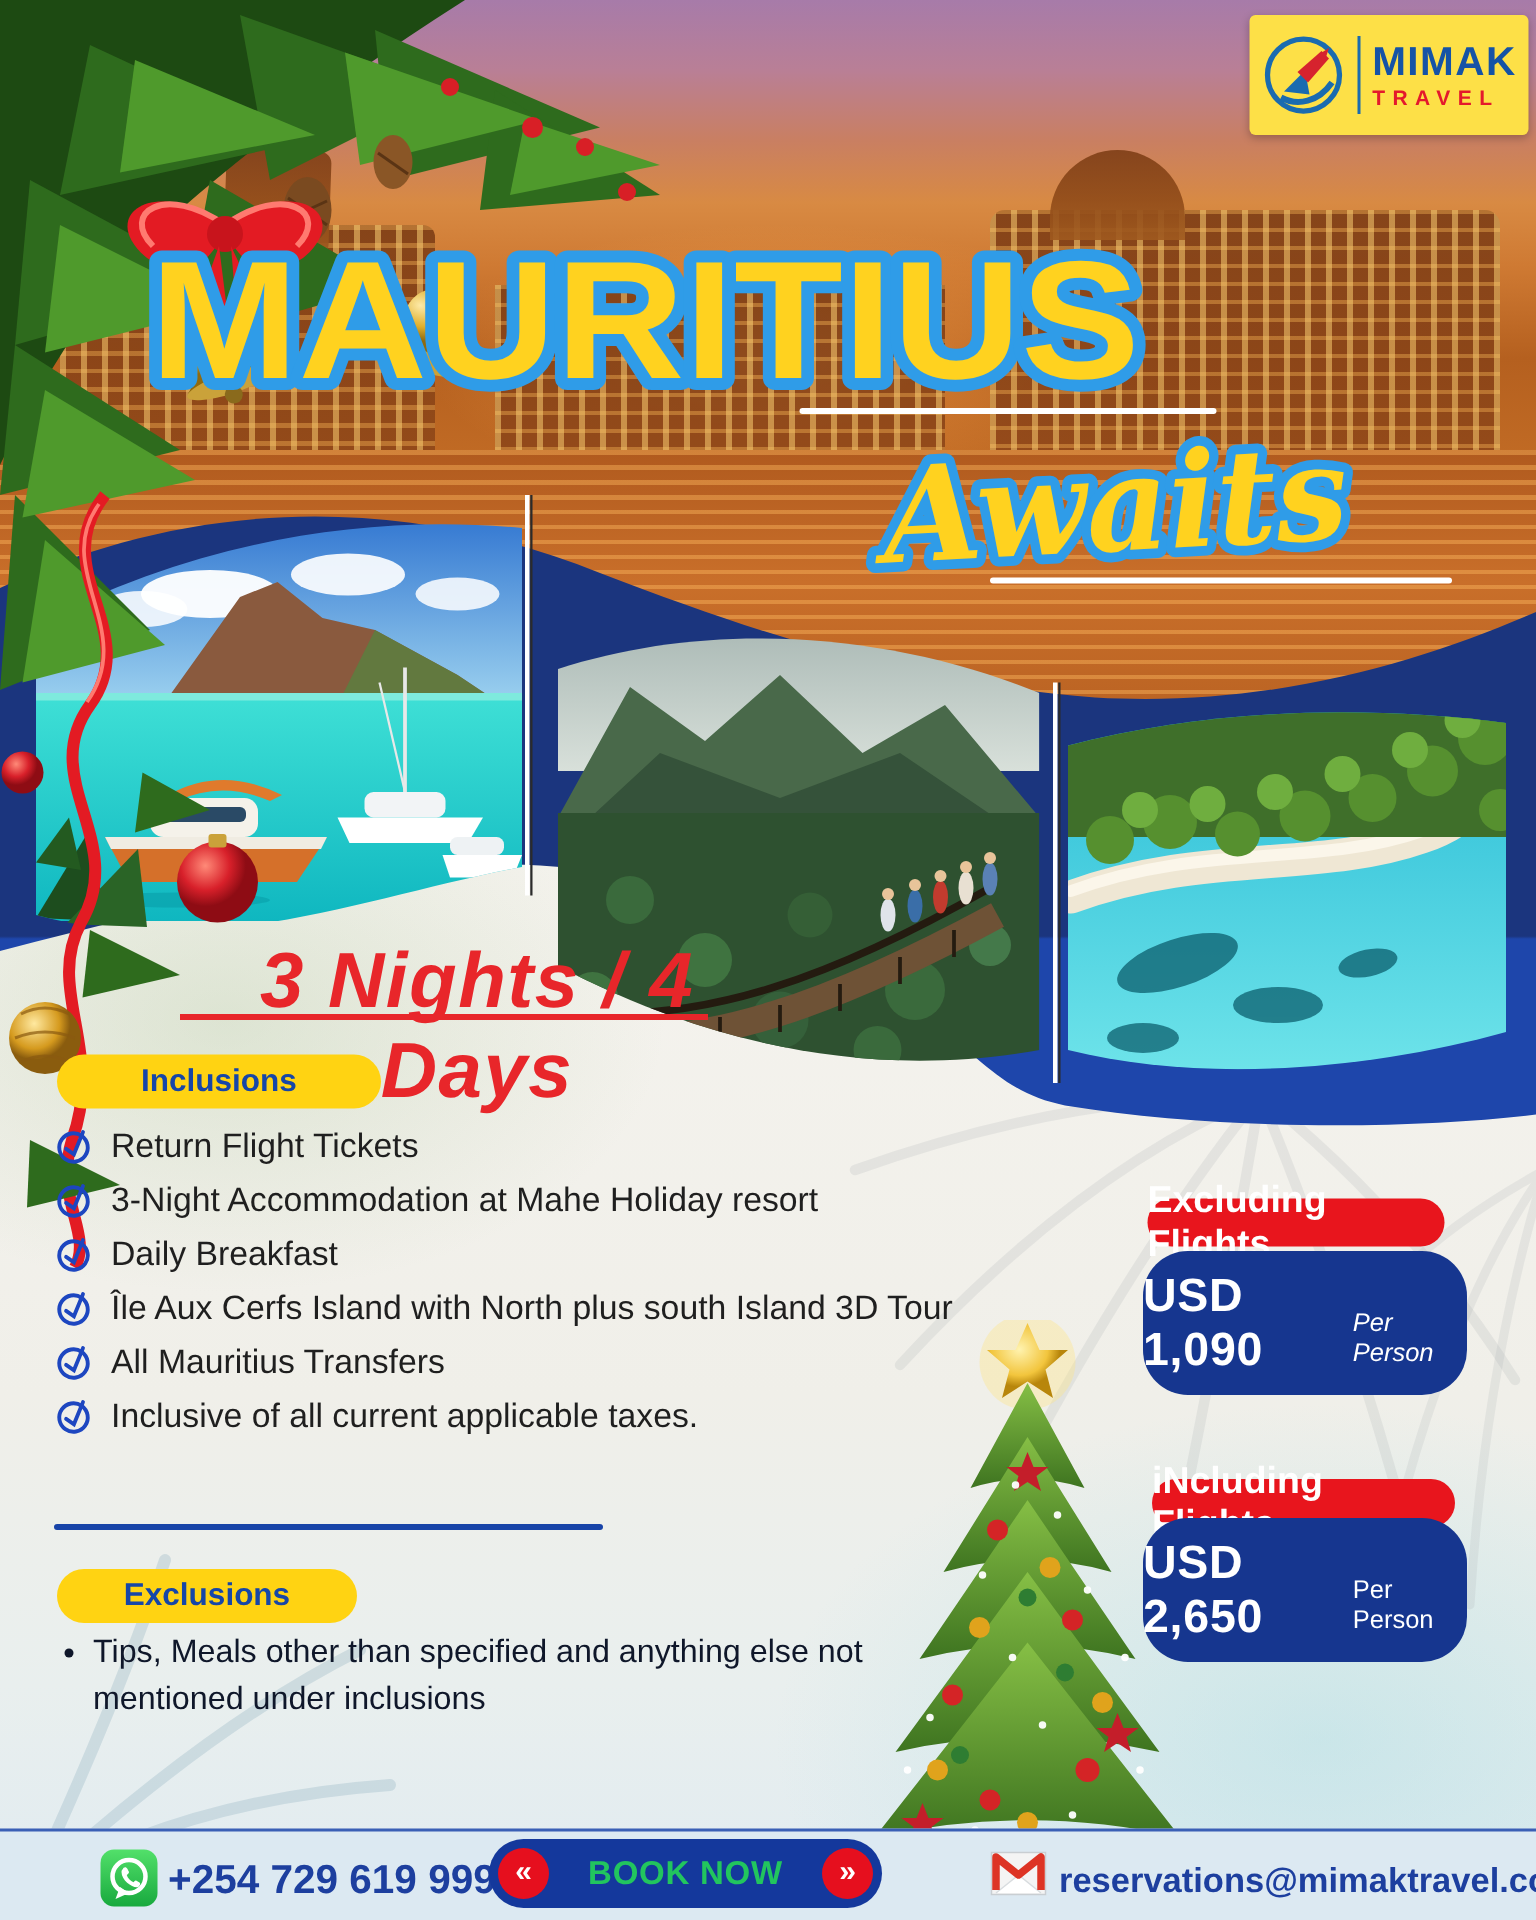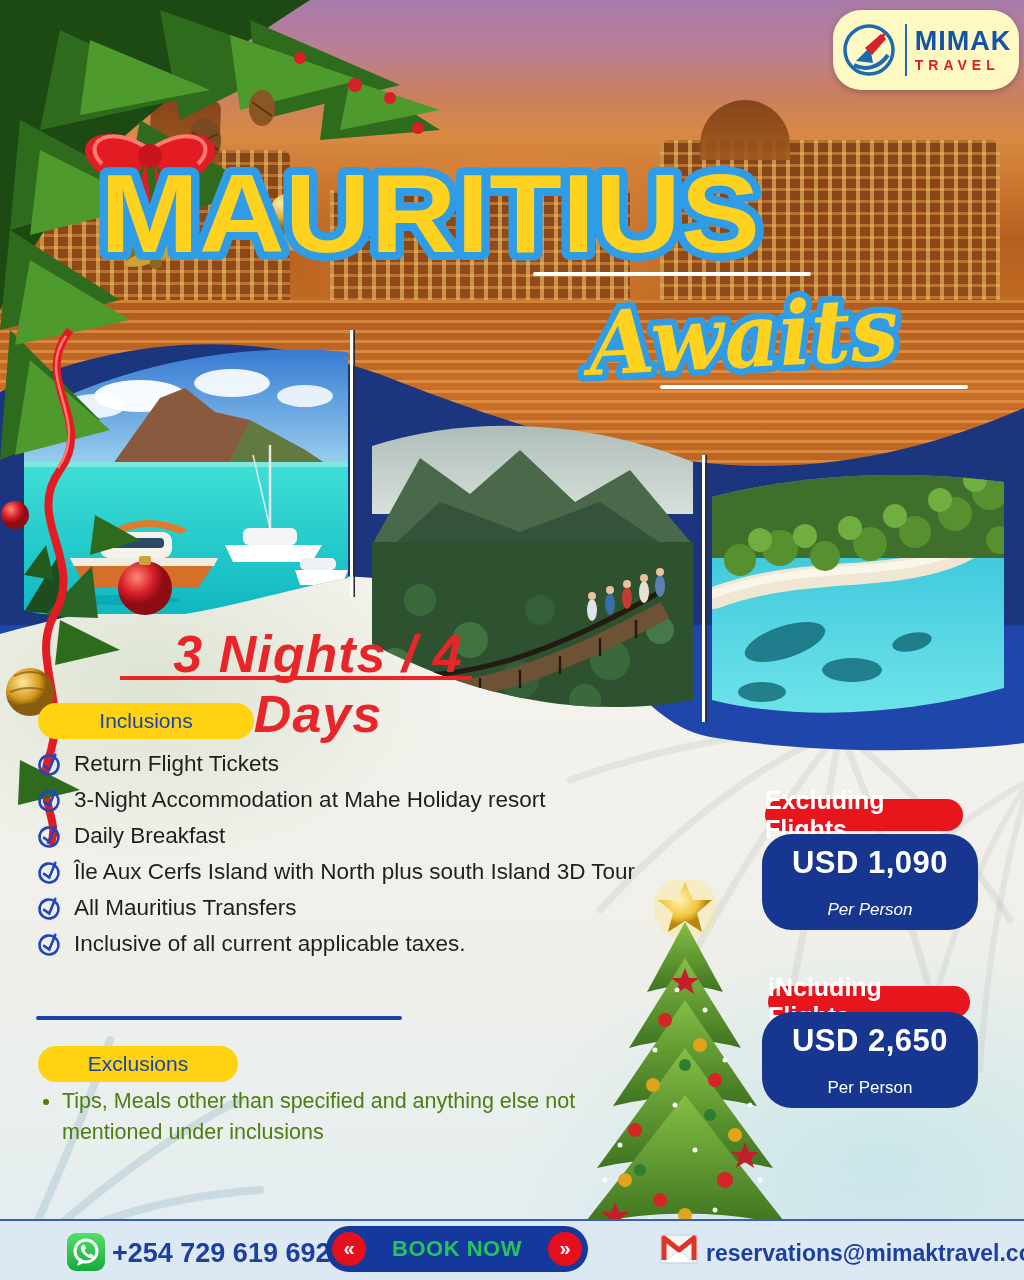--- a/index.html
+++ b/index.html
@@ -23,47 +23,47 @@
       linear-gradient(180deg,#b05a1e,#c96f2a 40%,#b35d1f);}
   
   .bg-light{position:absolute;left:0;top:500px;width:1024px;height:780px;
     background:
       radial-gradient(420px 260px at 150px 180px,rgba(168,196,150,.30),transparent 70%),
       radial-gradient(520px 320px at 880px 660px,rgba(148,214,222,.35),transparent 70%),
       linear-gradient(180deg,#f6f4ef 0%,#f0efe9 55%,#e9efee 80%,#e0ebf1 100%);}
   .footer-strip{position:absolute;left:0;top:1219px;width:1024px;height:61px;
     background:#dce9f2;border-top:2px solid #3a5fb5;}
   
-  .logo-card{position:absolute;left:833px;top:10px;width:186px;height:80px;background:#fef9c3;
-    border-radius:28px;display:flex;align-items:center;justify-content:center;gap:8px;
+  .logo-card{position:absolute;left:833px;top:10px;width:186px;height:80px;background:#fde047;
+    border-radius:4px;display:flex;align-items:center;justify-content:center;gap:8px;
     box-shadow:0 2px 6px rgba(0,0,0,.25);}
   .logo-words{display:flex;flex-direction:column;line-height:1;}
   .logo-mimak{color:#1553a6;font-weight:bold;font-size:27px;letter-spacing:1px;}
   .logo-travel{color:#e4192c;font-weight:bold;font-size:14px;letter-spacing:5px;margin-top:3px;}
   .logo-divider{width:2px;height:52px;background:#1a6bb0;}
   
   .uline{position:absolute;height:4px;background:#fff;border-radius:2px;}
   
   .duration{position:absolute;left:118px;top:624px;width:400px;text-align:center;
     color:#e8262a;font-size:52px;font-style:italic;font-weight:bold;letter-spacing:1px;}
   .duration-line{position:absolute;left:120px;top:676px;width:352px;height:4px;background:#e8262a;}
   
   .pill-yellow{position:absolute;background:#ffd312;border-radius:18px;display:flex;
-    align-items:center;justify-content:center;color:#1646a8;font-weight:normal;font-size:21px;text-align:center;}
+    align-items:center;justify-content:center;color:#1646a8;font-weight:bold;font-size:21px;text-align:center;}
   .pill-red{position:absolute;background:#e8151d;border-radius:16px;display:flex;
     align-items:center;justify-content:center;color:#fff;font-weight:bold;font-size:25px;}
   .inc-list{position:absolute;left:36px;top:750px;width:640px;}
   .inc-row{display:flex;align-items:center;gap:11px;margin-bottom:8px;height:28px;}
   .inc-text{color:#1f1f1f;font-size:22.5px;}
   .divider-blue{position:absolute;left:36px;top:1016px;width:366px;height:4px;background:#1844a8;border-radius:2px;}
-  .exc-text{position:absolute;left:40px;top:1086px;width:570px;color:#4d7c0f;font-size:21.5px;line-height:1.45;}
+  .exc-text{position:absolute;left:40px;top:1086px;width:570px;color:#0f172a;font-size:21.5px;line-height:1.45;}
   .exc-text li{margin-left:22px;}
   
   .price-box{position:absolute;width:216px;height:96px;background:#16368f;border-radius:30px;
-    display:flex;flex-direction:column;align-items:center;justify-content:center;color:#fff;}
+    display:flex;align-items:center;justify-content:center;color:#fff;}
   .price-main{font-size:31px;font-weight:bold;letter-spacing:.5px;}
   .price-per{font-size:17px;margin-top:19px;}
   .italic{font-style:italic;}
   
   .phone{position:absolute;left:112px;top:1238px;color:#1d3f9f;font-weight:bold;font-size:27px;}
   .book-pill{position:absolute;left:326px;top:1226px;width:262px;height:46px;background:#14389c;
     border-radius:23px;display:flex;align-items:center;justify-content:space-between;padding:0 6px;box-sizing:border-box;}
   .chev-circle{width:34px;height:34px;border-radius:50%;background:#e60f1e;color:#fff;
     display:flex;align-items:center;justify-content:center;font-size:20px;font-weight:bold;padding-bottom:2px;box-sizing:border-box;}
   .book-label{color:#22c55e;font-weight:bold;font-size:22px;letter-spacing:.5px;}
@@ -517,21 +517,21 @@
         <linearGradient id="wag" x1="0" y1="0" x2="0" y2="1">
           <stop offset="0" stop-color="#52e06a"></stop>
           <stop offset="1" stop-color="#18a93e"></stop>
         </linearGradient>
       </defs>
     <rect x="1" y="1" width="38" height="38" rx="9" fill="url(#wag)"></rect>
     <circle cx="20" cy="19" r="11" fill="none" stroke="#fff" stroke-width="3"></circle>
     <path d="M11,34 L14,26 L20,30 Z" fill="#fff"></path>
     <path d="M16,14 C16,13 18,12 19,14 L20,16 C20,17 19,17.5 18.5,18 C19,20 21,22 23,22.8 C23.5,22.3 24,21.3 25,21.8 L27,23 C28,23.8 27,25.5 26,26 C23,27 15,22 15,16 C15,15 15.5,14.3 16,14 Z" fill="#fff"></path>
   </svg>
-  <div class="phone">+254 729 619 692</div>
+  <div class="phone">+254 729 619 999</div>
 
   <div class="book-pill">
     <div class="chev-circle">«</div>
     <div class="book-label">BOOK NOW</div>
     <div class="chev-circle">»</div>
   </div>
 
   <svg class="abs" style="left:660px;top:1234px;" width="38" height="30" viewBox="0 0 38 30">
     <rect x="1" y="1" width="36" height="28" fill="#f4f4f4" stroke="#c9ced2" stroke-width="1"></rect>
     <path d="M4,28 L19,16 L34,28" fill="#ffffff" stroke="#d8dcdf" stroke-width="1"></path>

